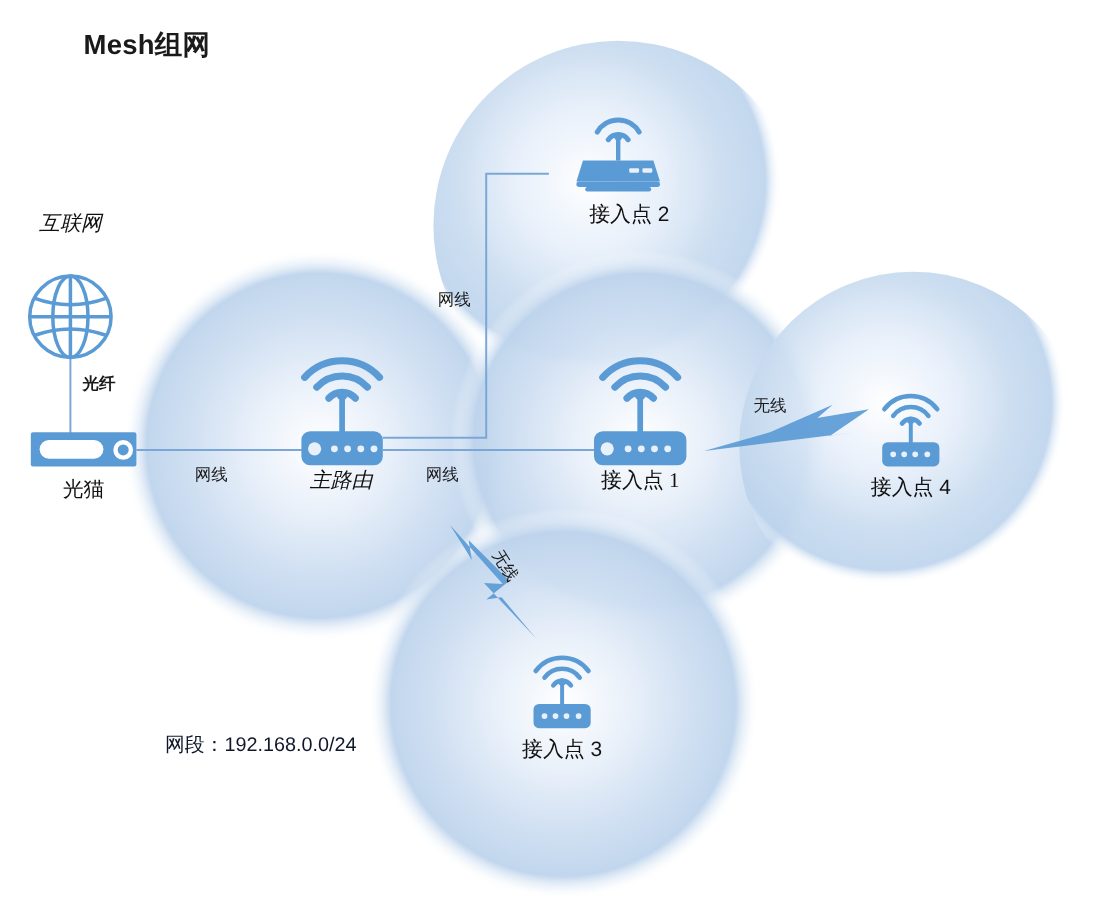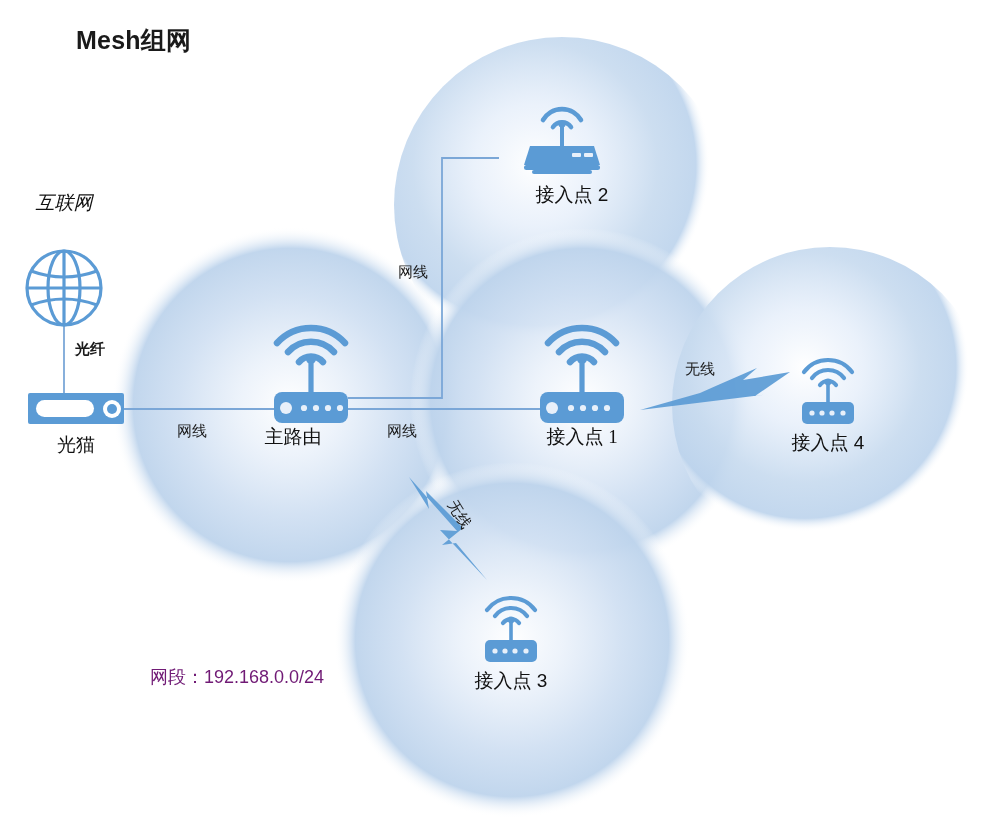--- a/index.html
+++ b/index.html
@@ -53,21 +53,21 @@
   }
   .link-label.rot {
     transform: translateX(-50%) rotate(58deg);
     transform-origin: 50% 50%;
   }
   #info {
     position: absolute;
     left: 150px;
     top: 610px;
     font-size: 18px;
-    color: #701a75;
+    color: #0f172a;
     line-height: 27px;
     white-space: pre;
     z-index: 30;
   }
   #info div { white-space: nowrap; }
 </style>
 </head>
 <body>
 
 <div id="title">Mesh组网</div>
@@ -202,21 +202,21 @@
     <rect x="-26" y="402" width="52" height="22" rx="5" fill="#5b9bd5"></rect>
     <circle cx="-16" cy="413" r="2.6" fill="#e8f0fa"></circle>
     <circle cx="-6" cy="413" r="2.6" fill="#e8f0fa"></circle>
     <circle cx="4" cy="413" r="2.6" fill="#e8f0fa"></circle>
     <circle cx="15" cy="413" r="2.6" fill="#e8f0fa"></circle>
   </g>
 </svg>
 
 <div class="node-label" style="left:64px;  top:190px;font-style:italic;">互联网</div>
 <div class="node-label" style="left:76px;  top:432px;">光猫</div>
-<div class="node-label" style="left:293px; top:424px;">主路由</div>
+<div class="node-label" style="left:310px; top:424px;font-style:italic;">主路由</div>
 <div class="node-label" style="left:582px; top:424px;font-family:Liberation Serif, serif;">接入点 1</div>
 <div class="node-label" style="left:572px; top:182px;">接入点 2</div>
 <div class="node-label" style="left:511px; top:668px;">接入点 3</div>
 <div class="node-label" style="left:828px; top:430px;">接入点 4</div>
 
 <div class="link-label" style="left:90px;  top:340px;font-weight:bold;">光纤</div>
 <div class="link-label" style="left:192px; top:422px;">网线</div>
 <div class="link-label" style="left:402px; top:422px;">网线</div>
 <div class="link-label" style="left:413px; top:263px;">网线</div>
 <div class="link-label" style="left:700px; top:360px;">无线</div>

